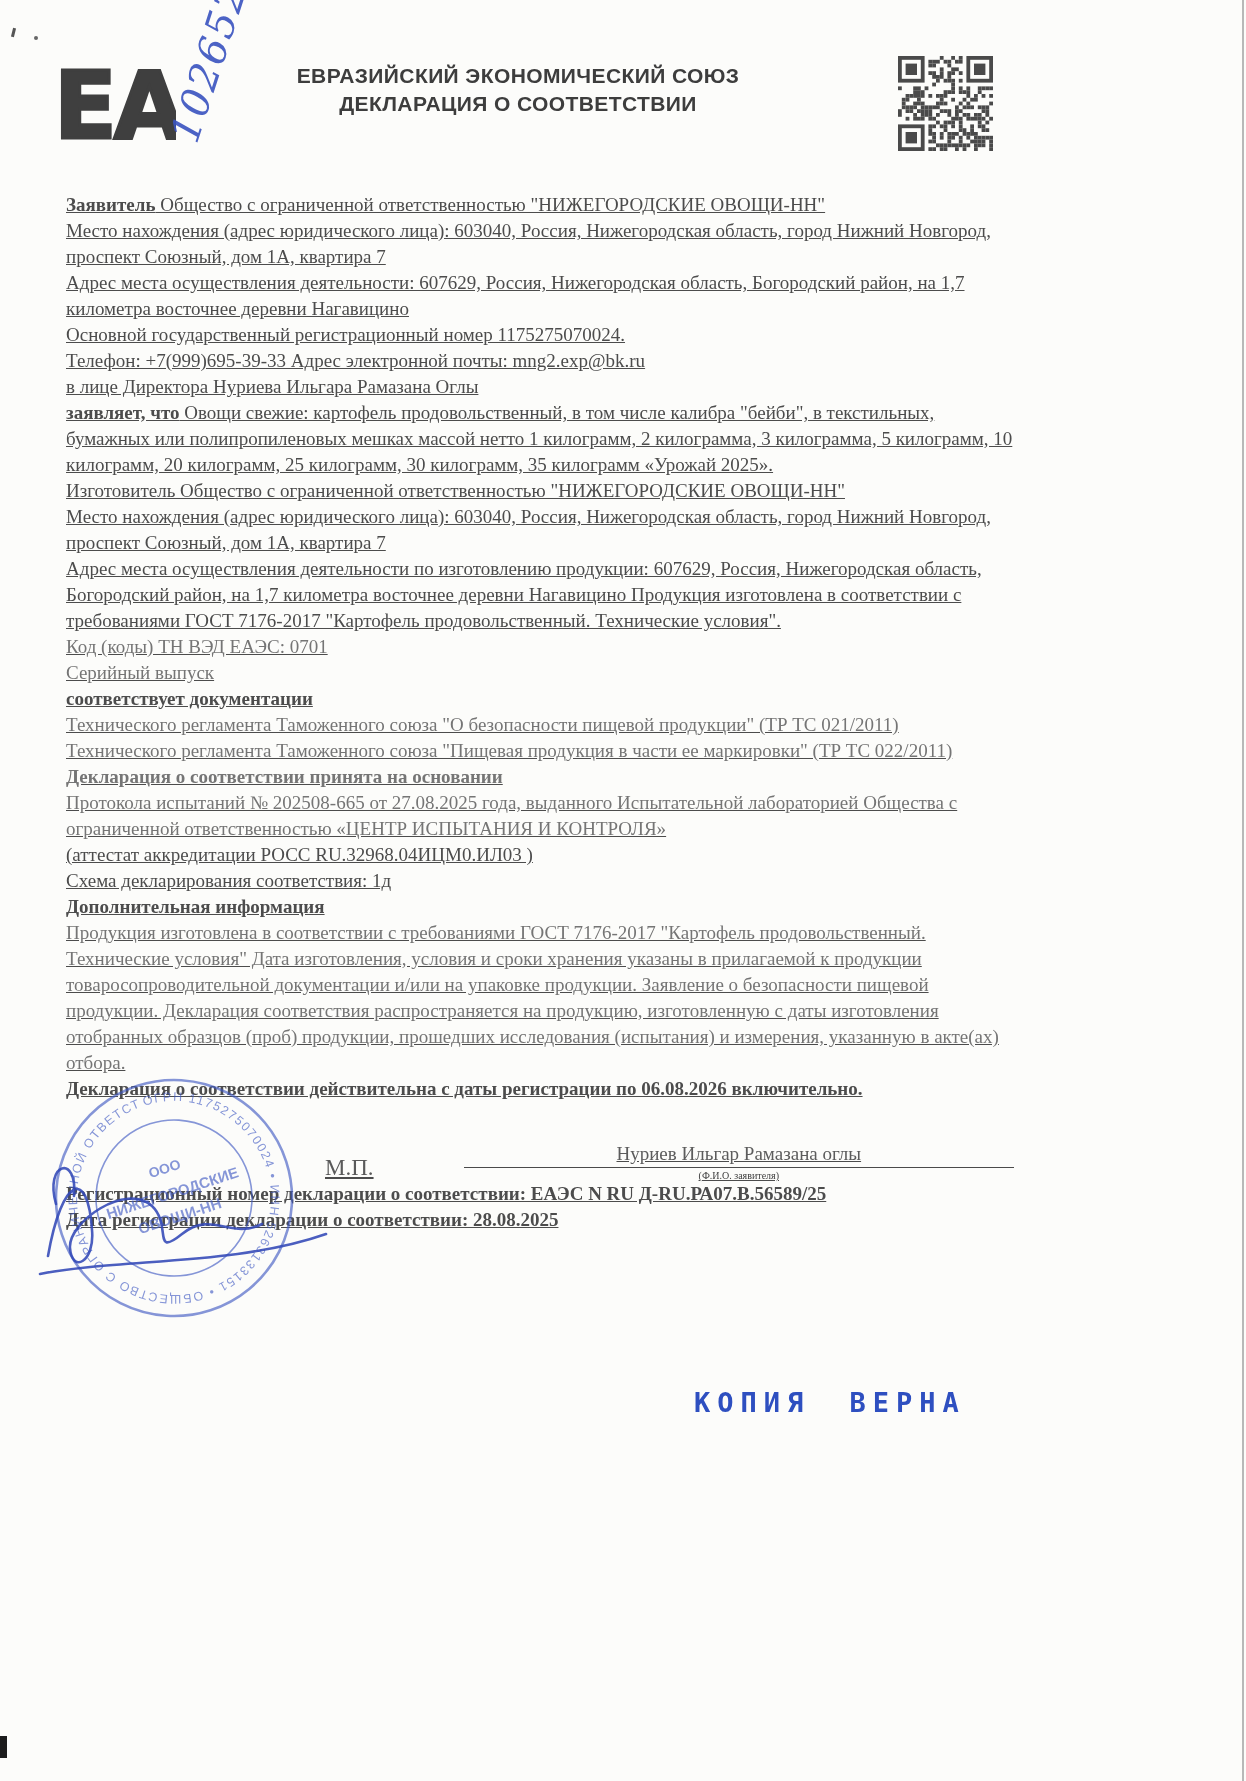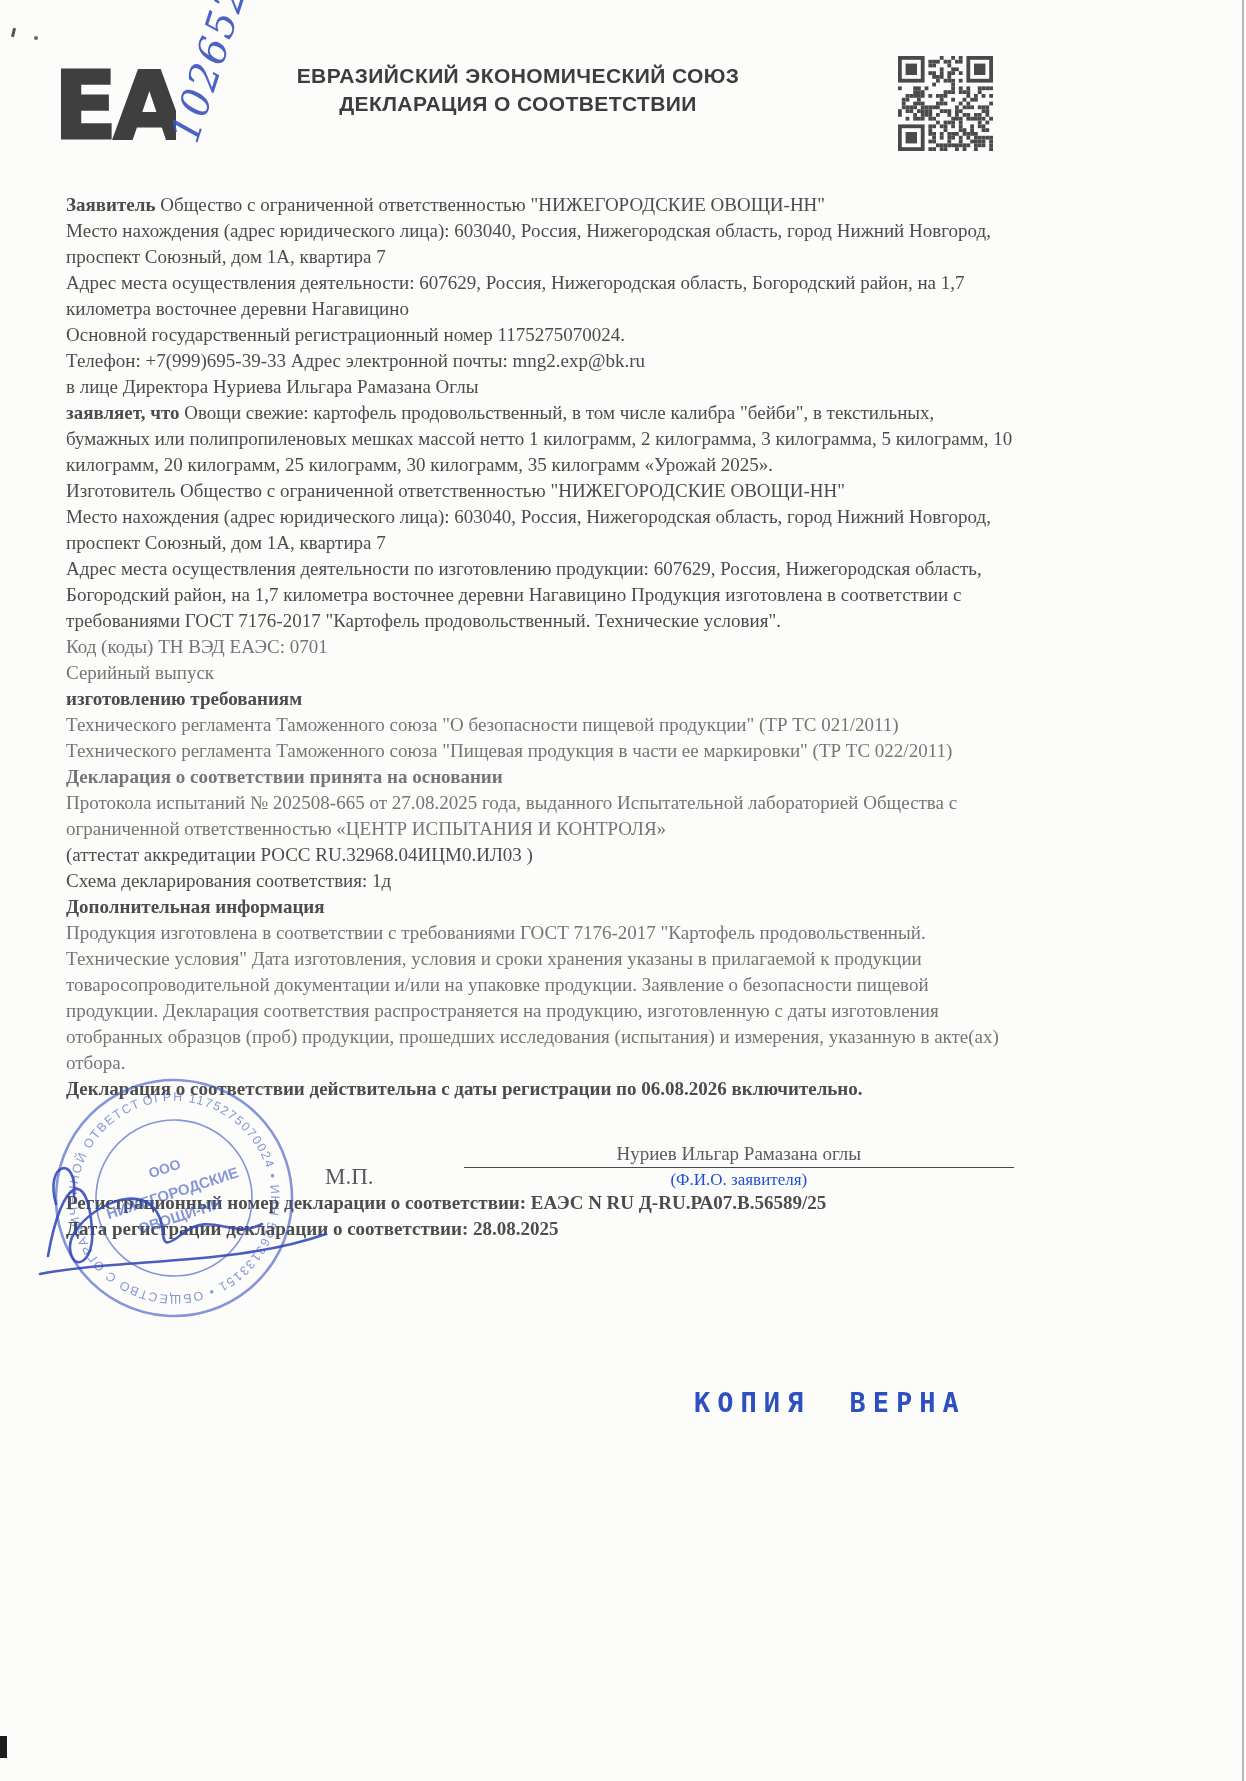--- a/index.html
+++ b/index.html
@@ -27,39 +27,39 @@
     font-size:40px;color:#3a53c0;letter-spacing:2px;opacity:.9;
   }
   .title{
     position:absolute;left:268px;top:62px;width:500px;text-align:center;
     font-family:"Liberation Sans", sans-serif;font-weight:bold;
     font-size:21px;line-height:28px;color:#3d3d3d;letter-spacing:.4px;
   }
   .qr{position:absolute;left:898px;top:56px;width:95px;height:95px;}
 
   
-  .content{position:absolute;left:66px;top:192px;width:948px;}
+  .content{position:absolute;left:66px;top:192px;width:948px;text-decoration:underline;}
   .content p{margin:0;font-size:19px;line-height:26px;}
   .b{font-weight:bold;}
   .faded{color:#757575;}
   .mt10{margin-top:10px;}
   .mt40{margin-top:40px;}
   .mt2{margin-top:2px;}
   .mt12{margin-top:12px;}
   .mt14{margin-top:14px;}
   .mt36{margin-top:36px;}
   .mt7{margin-top:7px;}
 
   
   .sig-row{display:flex;align-items:flex-end;}
   .mp{margin-left:259px;font-size:23px;color:#5a5a5a;}
   .sig-line-wrap{margin-left:90px;width:556px;text-align:center;margin-top:27px;}
   .sig-name{font-size:19px;color:#5c5c5c;padding-bottom:2px;}
   .sig-rule{border-bottom:1.5px solid #4a4a4a;height:0;}
-  .sig-caption{font-size:17px;color:#1d4ed8;padding-top:2px;}
+  .sig-caption{font-size:10px;color:#404040;padding-top:2px;}
 
   
   .stamp{position:absolute;left:22px;top:1046px;width:304px;height:304px;opacity:.62;}
   .stamp text{fill:#3d57c2;font-family:"Liberation Sans", sans-serif;}
   .sign-svg{position:absolute;left:30px;top:1138px;width:310px;height:165px;opacity:.88;}
   .copy-mark{
     position:absolute;left:694px;top:1387px;
     font-family:"DejaVu Sans Mono", monospace;font-weight:bold;
     font-size:27px;color:#2e4fc0;letter-spacing:7px;word-spacing:16px;
   }
@@ -326,21 +326,21 @@
     <p>в лице Директора Нуриева Ильгара Рамазана Оглы</p>
 
     <p class="mt10"><span class="b">заявляет, что</span><span> Овощи свежие: картофель продовольственный, в том числе калибра "бейби", в текстильных, бумажных или полипропиленовых мешках массой нетто 1 килограмм, 2 килограмма, 3 килограмма, 5 килограмм, 10 килограмм, 20 килограмм, 25 килограмм, 30 килограмм, 35 килограмм «Урожай 2025».</span></p>
 
     <p class="mt40">Изготовитель Общество с ограниченной ответственностью "НИЖЕГОРОДСКИЕ ОВОЩИ-НН"</p>
     <p>Место нахождения (адрес юридического лица): 603040, Россия, Нижегородская область, город Нижний Новгород, проспект Союзный, дом 1А, квартира 7</p>
     <p>Адрес места осуществления деятельности по изготовлению продукции: 607629, Россия, Нижегородская область, Богородский район, на 1,7 километра восточнее деревни Нагавицино Продукция изготовлена в соответствии с требованиями ГОСТ 7176-2017 "Картофель продовольственный. Технические условия".</p>
     <p class="mt2 faded">Код (коды) ТН ВЭД ЕАЭС: 0701</p>
     <p class="faded">Серийный выпуск</p>
 
-    <p class="b">изготовлению требованиям</p>
+    <p class="b">соответствует документации</p>
     <p class="faded">Технического регламента Таможенного союза "О безопасности пищевой продукции" (ТР ТС 021/2011)</p>
     <p class="faded">Технического регламента Таможенного союза "Пищевая продукция в части ее маркировки" (ТР ТС 022/2011)</p>
 
     <p class="b faded">Декларация о соответствии принята на основании</p>
     <p class="faded">Протокола испытаний № 202508-665 от 27.08.2025 года, выданного Испытательной лабораторией Общества с ограниченной ответственностью «ЦЕНТР ИСПЫТАНИЯ И КОНТРОЛЯ»</p>
     <p>(аттестат аккредитации РОСС RU.32968.04ИЦМ0.ИЛ03 )</p>
     <p>Схема декларирования соответствия: 1д</p>
 
     <p class="b">Дополнительная информация</p>
     <p class="faded">Продукция изготовлена в соответствии с требованиями ГОСТ 7176-2017 "Картофель продовольственный. Технические условия" Дата изготовления, условия и сроки хранения указаны в прилагаемой к продукции товаросопроводительной документации и/или на упаковке продукции. Заявление о безопасности пищевой продукции. Декларация соответствия распространяется на продукцию, изготовленную с даты изготовления отобранных образцов (проб) продукции, прошедших исследования (испытания) и измерения, указанную в акте(ах) отбора.</p>

